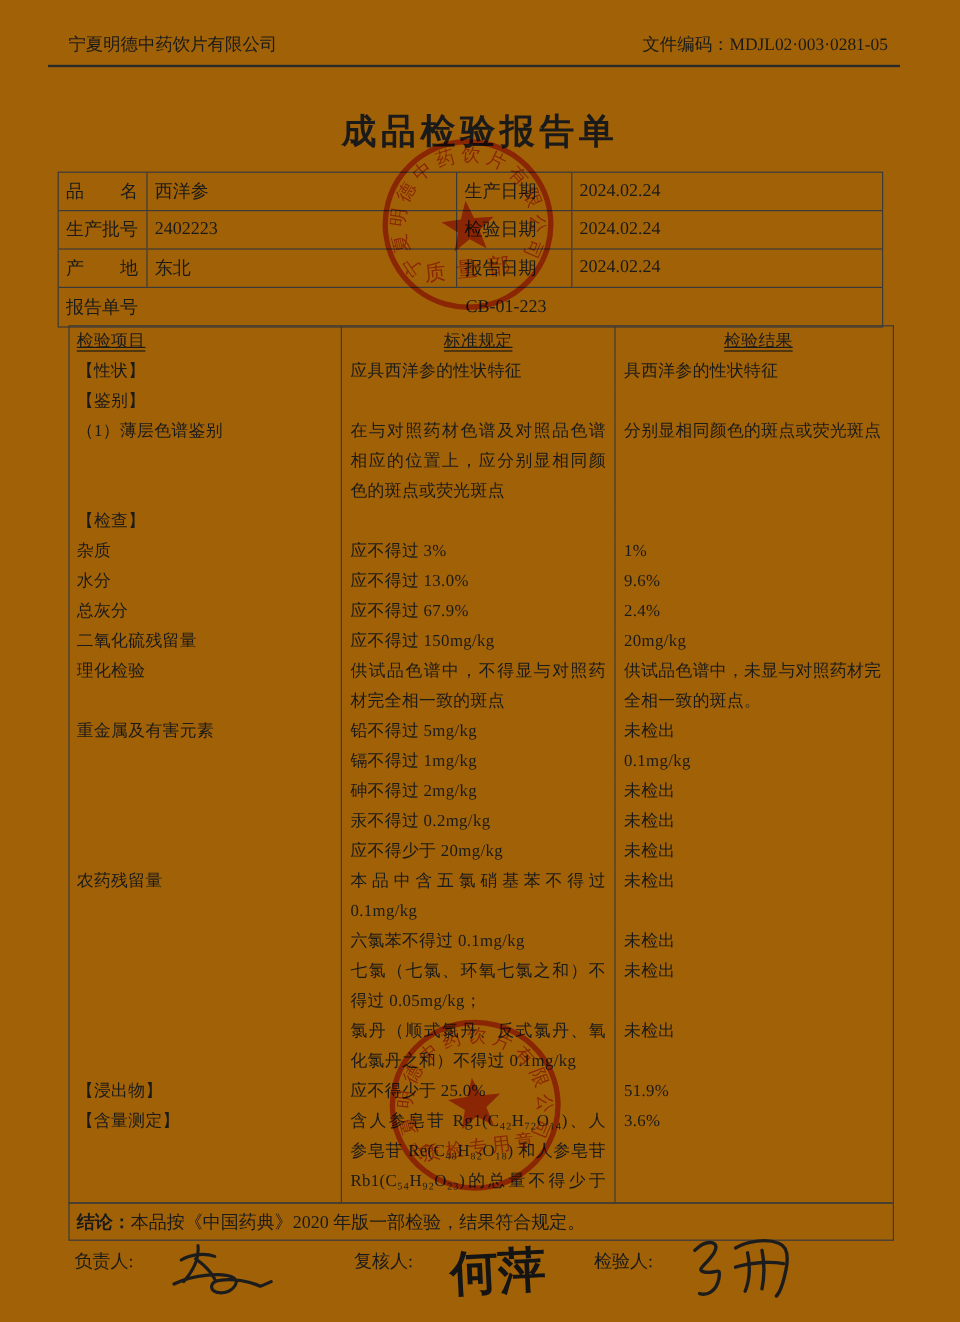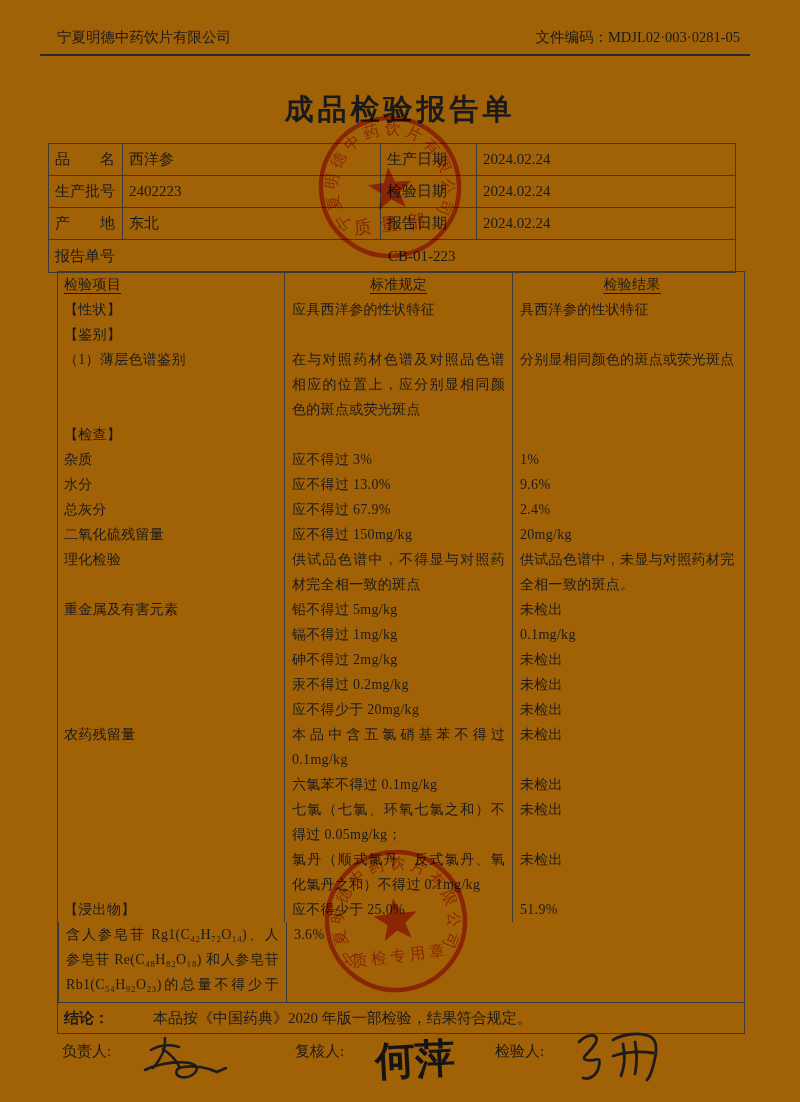--- a/index.html
+++ b/index.html
@@ -38,28 +38,28 @@
   .main-table {
     position:absolute; top:271px; left:57px; width:688px; height:732px;
     border:1px solid #3a3a3a; font-size:14px; line-height:25px;
     display:flex; flex-direction:column; overflow:hidden;
   }
   .m-row { display:flex; align-items:stretch; }
   .m-c1 { width:226px; padding-left:6px; letter-spacing:0.3px; }
   .m-c2 { width:229px; border-left:1px solid #3a3a3a; border-right:1px solid #3a3a3a;
           padding:0 7px; letter-spacing:0.3px; text-align:justify; }
   .m-c3 { flex:1; padding-left:7px; letter-spacing:0.3px; }
-  .m-head { height:30px; align-items:center; }
+  .m-head { height:30px; align-items:center;text-decoration:underline; }
   .m-head .m-c2, .m-head .m-c3 { text-align:center; }
   .m-head span { text-decoration:underline; text-underline-offset:4px; }
   
   .conclusion {
     position:absolute; top:1002px; left:57px; width:688px; height:32px;
     border:1px solid #3a3a3a; display:flex; align-items:center;
-    font-size:15px; padding-left:6px;gap:44px;
+    font-size:15px; padding-left:6px;
   }
   .conclusion b { font-weight:bold; }
   
   .sig-row { position:absolute; top:1032px; left:57px; width:688px; height:62px; font-size:15px; }
   .sig-label { position:absolute; top:10px; }
   .sig-svg { position:absolute; }
   
   .stamp { position:absolute; opacity:0.8; mix-blend-mode:multiply; pointer-events:none; }
 </style>
 </head>
@@ -221,20 +221,21 @@
           <div class="m-c3">未检出</div>
         </div>
 
         <div class="m-row">
           <div class="m-c1">【浸出物】</div>
           <div class="m-c2">应不得少于 25.0%</div>
           <div class="m-c3">51.9%</div>
         </div>
 
         <div class="m-row">
+          <div class="m-c1">【含量测定】</div>
           <div class="m-c2">含人参皂苷 Rg1(C₄₂H₇₂O₁₄)、人参皂苷 Re(C₄₈H₈₂O₁₈) 和人参皂苷 Rb1(C₅₄H₉₂O₂₃)的总量不得少于 2.0%</div>
           <div class="m-c3">3.6%</div>
         </div>
       </div>
   </div>
 
   <div class="conclusion">
     <b>结论：</b>
     <span>本品按《中国药典》2020 年版一部检验，结果符合规定。</span>
   </div>

